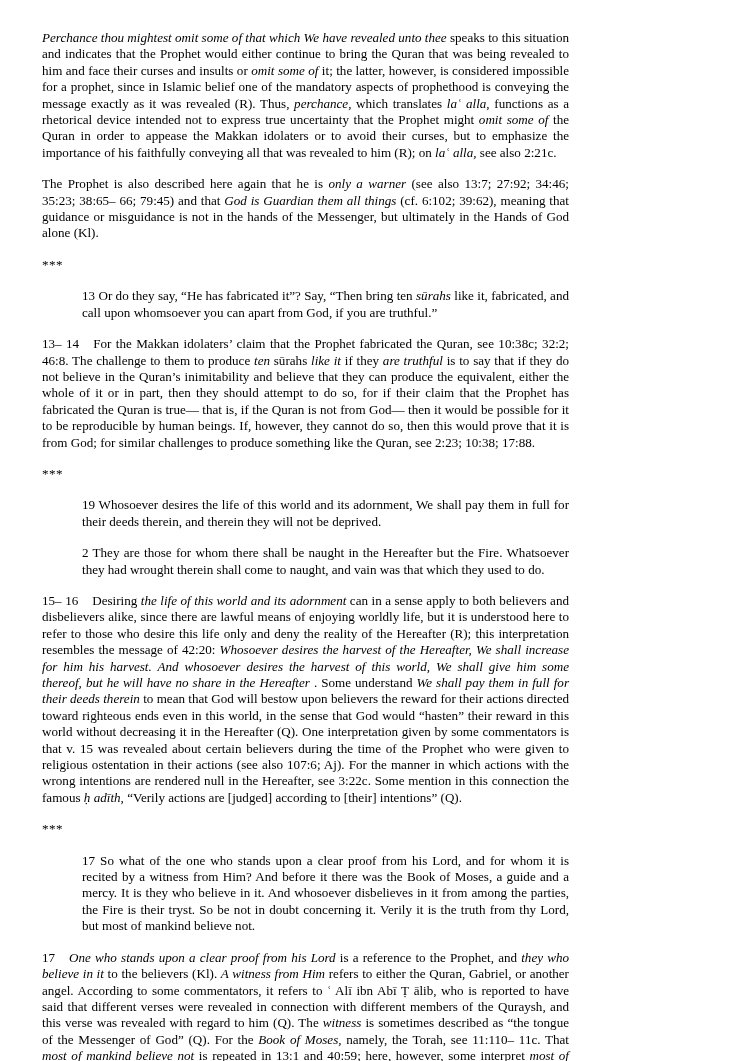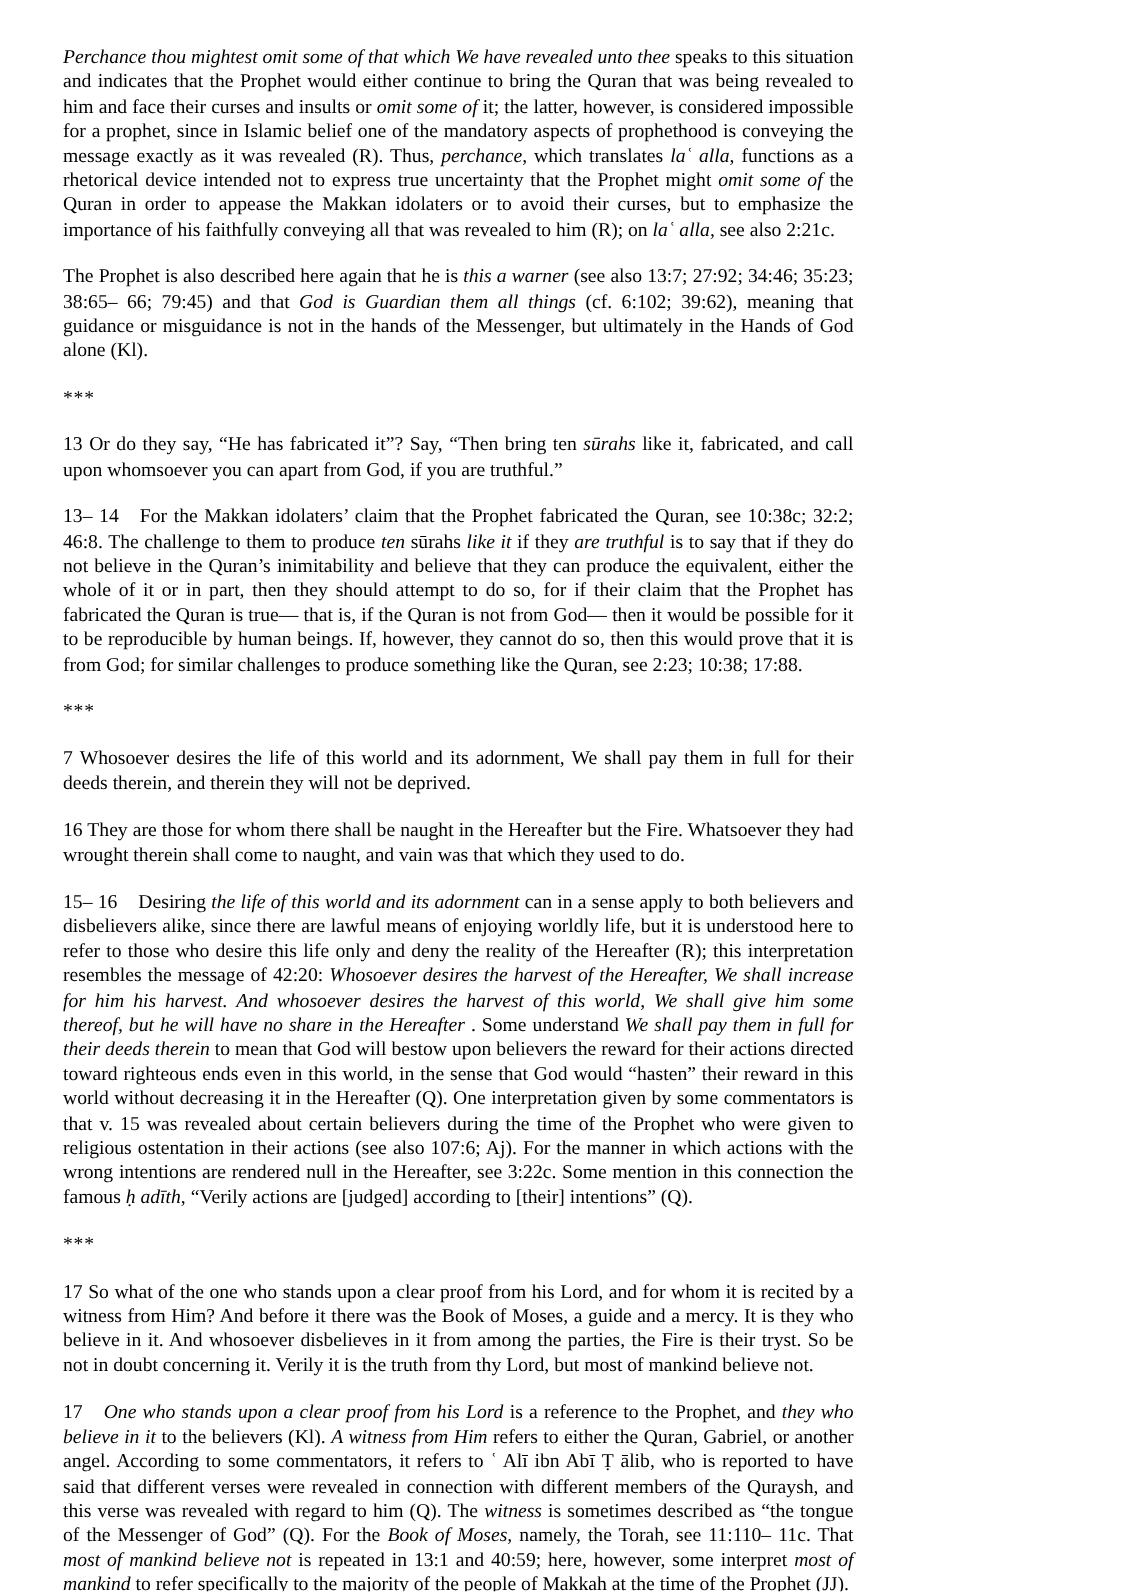--- a/index.html
+++ b/index.html
@@ -25,44 +25,44 @@
     overflow: hidden;
   }
   .block {
     font-size: 13.1px;
     line-height: 16.4px;
     text-align: justify;
     text-justify: inter-word;
     margin: 0 0 15px 0;
     hyphens: none;
   }
-  .block.verse { margin-bottom: 15px; }
+  .block.verse { margin-bottom: 15px; margin-left: 40px; }
   .block.comment { margin-bottom: 15px; }
   .sep {
     font-size: 13.1px;
     line-height: 16.4px;
     letter-spacing: 0.5px;
     margin: 0 0 15px 0;
     text-align: left;
   }
   i, .it { font-style: italic; }
   .gap { display: inline-block; width: 14px; }
 </style>
 </head>
 <body>
 
 <div id="page">
   <div id="content">
       <p class="block comment"><i>Perchance thou mightest omit some of that which We have revealed unto thee</i><span> speaks to this situation and indicates that the Prophet would either continue to bring the Quran that was being revealed to him and face their curses and insults or </span><i>omit some of</i><span> it; the latter, however, is considered impossible for a prophet, since in Islamic belief one of the mandatory aspects of prophethood is conveying the message exactly as it was revealed (R). Thus, </span><i>perchance</i><span>, which translates </span><i>laʿ alla</i><span>, functions as a rhetorical device intended not to express true uncertainty that the Prophet might </span><i>omit some of</i><span> the Quran in order to appease the Makkan idolaters or to avoid their curses, but to emphasize the importance of his faithfully conveying all that was revealed to him (R); on </span><i>laʿ alla,</i><span> see also 2:21c.</span></p>
-      <p class="block comment"><span>The Prophet is also described here again that he is </span><i>this a warner</i><span> (see also 13:7; 27:92; 34:46; 35:23; 38:65– 66; 79:45) and that </span><i>God is Guardian them all things</i><span> (cf. 6:102; 39:62), meaning that guidance or misguidance is not in the hands of the Messenger, but ultimately in the Hands of God alone (Kl).</span></p>
+      <p class="block comment"><span>The Prophet is also described here again that he is </span><i>only a warner</i><span> (see also 13:7; 27:92; 34:46; 35:23; 38:65– 66; 79:45) and that </span><i>God is Guardian them all things</i><span> (cf. 6:102; 39:62), meaning that guidance or misguidance is not in the hands of the Messenger, but ultimately in the Hands of God alone (Kl).</span></p>
       <div class="sep">***</div>
       <p class="block verse"><span>13 Or do they say, “He has fabricated it”? Say, “Then bring ten </span><i>sūrahs</i><span> like it, fabricated, and call upon whomsoever you can apart from God, if you are truthful.”</span></p>
       <p class="block comment"><span>13– 14</span><span class="gap"></span><span>For the Makkan idolaters’ claim that the Prophet fabricated the Quran, see 10:38c; 32:2; 46:8. The challenge to them to produce </span><i>ten</i><span> sūrahs </span><i>like it</i><span> if they </span><i>are truthful</i><span> is to say that if they do not believe in the Quran’s inimitability and believe that they can produce the equivalent, either the whole of it or in part, then they should attempt to do so, for if their claim that the Prophet has fabricated the Quran is true— that is, if the Quran is not from God— then it would be possible for it to be reproducible by human beings. If, however, they cannot do so, then this would prove that it is from God; for similar challenges to produce something like the Quran, see 2:23; 10:38; 17:88.</span></p>
       <div class="sep">***</div>
-      <p class="block verse"><span>7 Whosoever desires the life of this world and its adornment, We shall pay them in full for their deeds therein, and therein they will not be deprived.</span></p>
-      <p class="block verse"><span>16 They are those for whom there shall be naught in the Hereafter but the Fire. Whatsoever they had wrought therein shall come to naught, and vain was that which they used to do.</span></p>
+      <p class="block verse"><span>19 Whosoever desires the life of this world and its adornment, We shall pay them in full for their deeds therein, and therein they will not be deprived.</span></p>
+      <p class="block verse"><span>2 They are those for whom there shall be naught in the Hereafter but the Fire. Whatsoever they had wrought therein shall come to naught, and vain was that which they used to do.</span></p>
       <p class="block comment"><span>15– 16</span><span class="gap"></span><span>Desiring </span><i>the life of this world and its adornment</i><span> can in a sense apply to both believers and disbelievers alike, since there are lawful means of enjoying worldly life, but it is understood here to refer to those who desire this life only and deny the reality of the Hereafter (R); this interpretation resembles the message of 42:20: </span><i>Whosoever desires the harvest of the Hereafter, We shall increase for him his harvest. And whosoever desires the harvest of this world, We shall give him some thereof, but he will have no share in the Hereafter</i><span> . Some understand </span><i>We shall pay them in full for their deeds therein</i><span> to mean that God will bestow upon believers the reward for their actions directed toward righteous ends even in this world, in the sense that God would “hasten” their reward in this world without decreasing it in the Hereafter (Q). One interpretation given by some commentators is that v. 15 was revealed about certain believers during the time of the Prophet who were given to religious ostentation in their actions (see also 107:6; Aj). For the manner in which actions with the wrong intentions are rendered null in the Hereafter, see 3:22c. Some mention in this connection the famous </span><i>ḥ adīth</i><span>, “Verily actions are [judged] according to [their] intentions” (Q).</span></p>
       <div class="sep">***</div>
       <p class="block verse"><span>17 So what of the one who stands upon a clear proof from his Lord, and for whom it is recited by a witness from Him? And before it there was the Book of Moses, a guide and a mercy. It is they who believe in it. And whosoever disbelieves in it from among the parties, the Fire is their tryst. So be not in doubt concerning it. Verily it is the truth from thy Lord, but most of mankind believe not.</span></p>
       <p class="block comment"><span>17</span><span class="gap"></span><i>One who stands upon a clear proof from his Lord</i><span> is a reference to the Prophet, and </span><i>they who believe in it</i><span> to the believers (Kl). </span><i>A witness from Him</i><span> refers to either the Quran, Gabriel, or another angel. According to some commentators, it refers to ʿ Alī ibn Abī Ṭ ālib, who is reported to have said that different verses were revealed in connection with different members of the Quraysh, and this verse was revealed with regard to him (Q). The </span><i>witness</i><span> is sometimes described as “the tongue of the Messenger of God” (Q). For the </span><i>Book of Moses,</i><span> namely, the Torah, see 11:110– 11c. That </span><i>most of mankind believe not</i><span> is repeated in 13:1 and 40:59; here, however, some interpret </span><i>most of mankind</i><span> to refer specifically to the majority of the people of Makkah at the time of the Prophet (JJ).</span></p>
       <div class="sep">***</div>
     </div>
 </div>
 
 </body></html>

